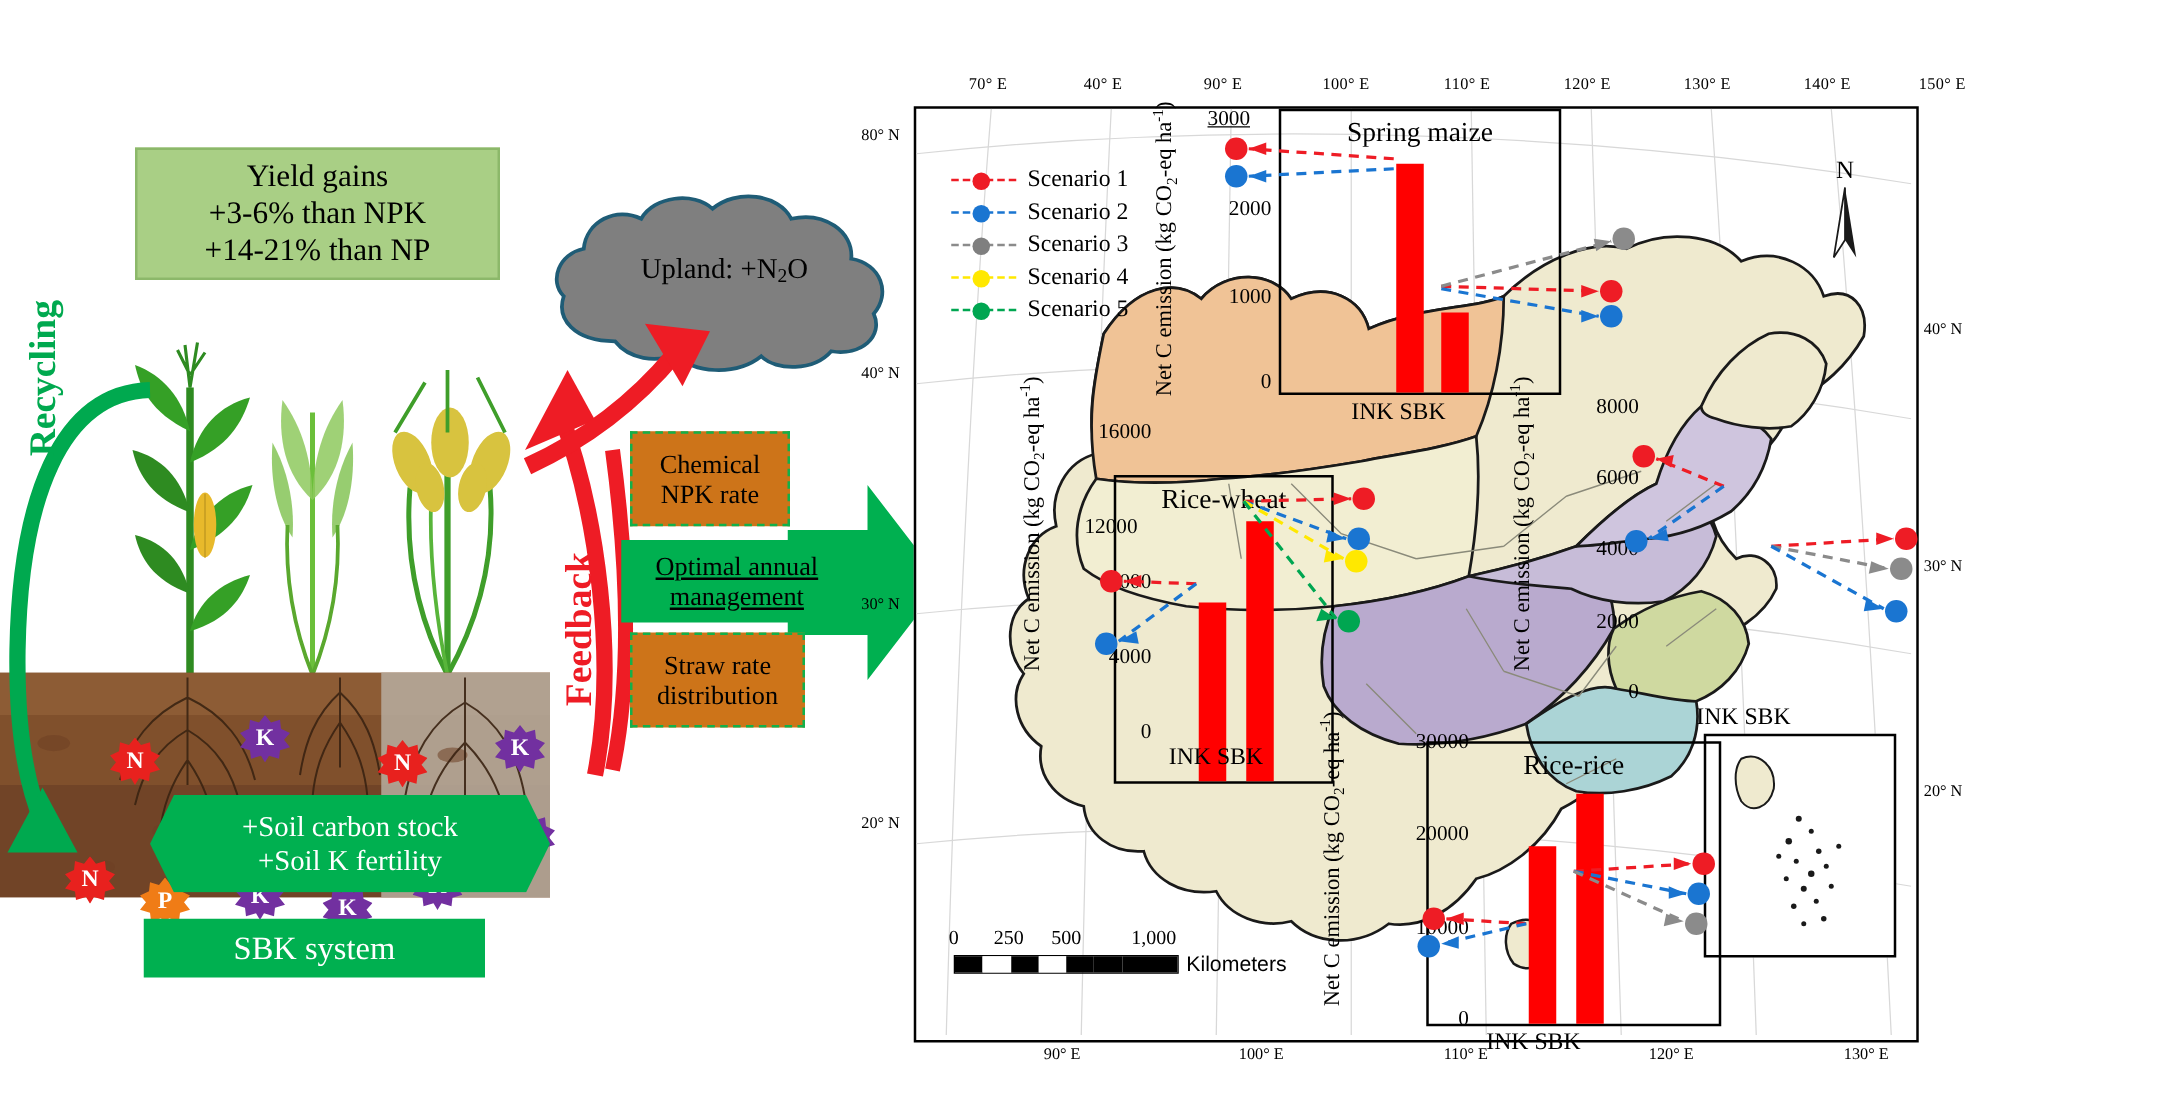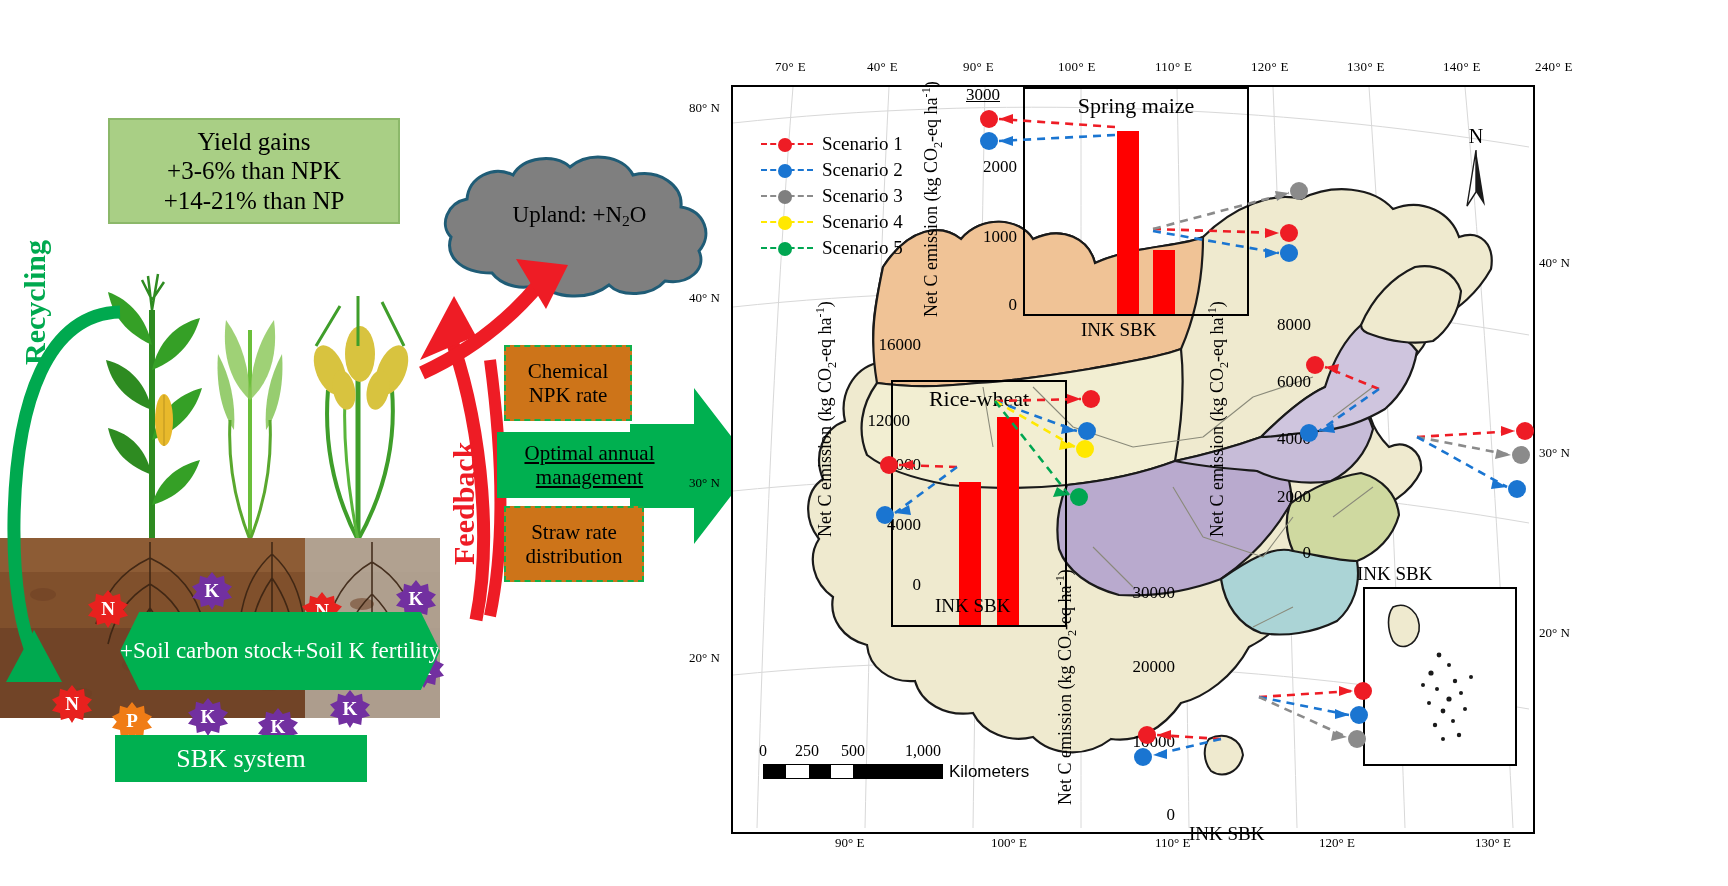--- a/index.html
+++ b/index.html
@@ -13,21 +13,21 @@
   .yield-box{left:108px;top:118px;width:288px;height:102px;background:#a9cf85;
     border:2px solid #8cb86a;display:flex;flex-direction:column;align-items:center;
     justify-content:center;line-height:1.18;}
   .yield-box div{font-size:25px;}
 
   .cloud-wrap{left:437px;top:155px;width:285px;height:145px;}
   .cloud-text{position:absolute;left:0;top:46px;width:285px;text-align:center;
     font-size:23px;line-height:1.25;}
   .cloud-text sub{font-size:0.68em;vertical-align:-0.25em;}
 
-  .sbk-box{left:115px;top:735px;width:252px;height:47px;background:#00b050;
+  .sbk-box{left:115px;top:735px;width:273px;height:47px;background:#00b050;
     display:flex;align-items:center;justify-content:center;}
   .sbk-box span{font-size:26px;color:#fff;}
 
   .soil{left:0px;top:538px;width:440px;height:180px;overflow:hidden;}
   .soil-bg{position:absolute;inset:0;background:
     linear-gradient(#7a4a2b,#7a4a2b);}
   .soil-l{position:absolute;background:#8b5a33;}
   .soil-blob{position:absolute;border-radius:50%;background:#6d4024;opacity:.55;}
   .grey-patch{position:absolute;left:305px;top:0;width:135px;height:180px;
     background:#b7ada0;opacity:.85;}
@@ -35,23 +35,23 @@
   .nutrient{position:absolute;width:40px;height:38px;display:flex;
     align-items:center;justify-content:center;font-size:19px;color:#fff;
     font-weight:bold;
     clip-path:polygon(50% 0%,62% 16%,80% 10%,82% 29%,100% 38%,88% 52%,
       100% 68%,80% 74%,78% 92%,58% 86%,50% 100%,42% 86%,22% 92%,20% 74%,
       0% 68%,12% 52%,0% 38%,18% 29%,20% 10%,38% 16%);}
   .n-red{background:#e8211e;}
   .k-purple{background:#7230a0;}
   .p-orange{background:#f07c16;}
 
-  .soil-banner{left:120px;top:612px;width:320px;height:78px;background:#00b050;
+  .soil-banner{left:120px;top:636px;width:320px;height:78px;background:#00b050;
     clip-path:polygon(6% 0,94% 0,100% 50%,94% 100%,6% 100%,0 50%);
-    display:flex;flex-direction:row;align-items:center;justify-content:center;
+    display:flex;flex-direction:column;align-items:center;justify-content:center;
     color:#fff;line-height:1.18;}
   .soil-banner div{font-size:23px;}
 
   .recycling-label{left:18px;top:365px;width:40px;transform:rotate(-90deg);
     transform-origin:left top;font-size:30px;font-weight:bold;color:#00a94f;
     white-space:nowrap;}
   .feedback-label{left:447px;top:565px;transform:rotate(-90deg);
     transform-origin:left top;font-size:30px;font-weight:bold;color:#ee1c25;
     white-space:nowrap;}
 
@@ -265,21 +265,21 @@
 <div class="abs" id="map-panel">
 
   <div class="abs lon-top" style="left:52px;">70° E</div>
   <div class="abs lon-top" style="left:144px;">40° E</div>
   <div class="abs lon-top" style="left:240px;">90° E</div>
   <div class="abs lon-top" style="left:335px;">100° E</div>
   <div class="abs lon-top" style="left:432px;">110° E</div>
   <div class="abs lon-top" style="left:528px;">120° E</div>
   <div class="abs lon-top" style="left:624px;">130° E</div>
   <div class="abs lon-top" style="left:720px;">140° E</div>
-  <div class="abs lon-top" style="left:812px;">240° E</div>
+  <div class="abs lon-top" style="left:812px;">150° E</div>
 
   <div class="abs lat-lbl" style="left:-34px;top:45px;">80° N</div>
   <div class="abs lat-lbl" style="left:-34px;top:235px;">40° N</div>
   <div class="abs lat-lbl" style="left:-34px;top:420px;">30° N</div>
   <div class="abs lat-lbl" style="left:-34px;top:595px;">20° N</div>
 
   <div class="abs lat-lbl" style="left:816px;top:200px;">40° N</div>
   <div class="abs lat-lbl" style="left:816px;top:390px;">30° N</div>
   <div class="abs lat-lbl" style="left:816px;top:570px;">20° N</div>
 
@@ -554,20 +554,25 @@
     </svg>
 
     <div class="axis-ylab" style="left:320px;top:718px;">
       Net C emission (kg CO<sub>2</sub>-eq ha<sup>-1</sup>)
     </div>
     <div class="ytick" style="left:340px;top:496px;width:102px;">30000</div>
     <div class="ytick" style="left:340px;top:570px;width:102px;">20000</div>
     <div class="ytick" style="left:340px;top:645px;width:102px;">10000</div>
     <div class="ytick" style="left:340px;top:718px;width:102px;">0</div>
 
+    <div class="inset" style="left:408px;top:506px;width:232px;height:224px;">
+      <div class="inset-title">Rice-rice</div>
+      <div class="bar" style="left:80px;height:142px;"></div>
+      <div class="bar" style="left:118px;height:184px;"></div>
+    </div>
     <div class="xlabel" style="left:456px;top:736px;">INK SBK</div>
     <svg style="position:absolute;left:370px;top:516px;" width="300" height="200">
       <path d="M118 136 L54 132" stroke="#ee1c25" stroke-width="2.6" stroke-dasharray="8 6" fill="none"></path>
       <path d="M118 136 L50 152" stroke="#1a75d1" stroke-width="2.6" stroke-dasharray="8 6" fill="none"></path>
       <path d="M156 94 L250 88" stroke="#ee1c25" stroke-width="2.6" stroke-dasharray="8 6" fill="none"></path>
       <path d="M156 94 L246 112" stroke="#1a75d1" stroke-width="2.6" stroke-dasharray="8 6" fill="none"></path>
       <path d="M156 94 L244 134" stroke="#8b8b8b" stroke-width="2.6" stroke-dasharray="8 6" fill="none"></path>
       <path d="M54 132 L68 127 L68 137 Z" fill="#ee1c25"></path>
       <path d="M50 152 L64 146 L64 156 Z" fill="#1a75d1"></path>
       <path d="M250 88 L236 83 L236 93 Z" fill="#ee1c25"></path>

